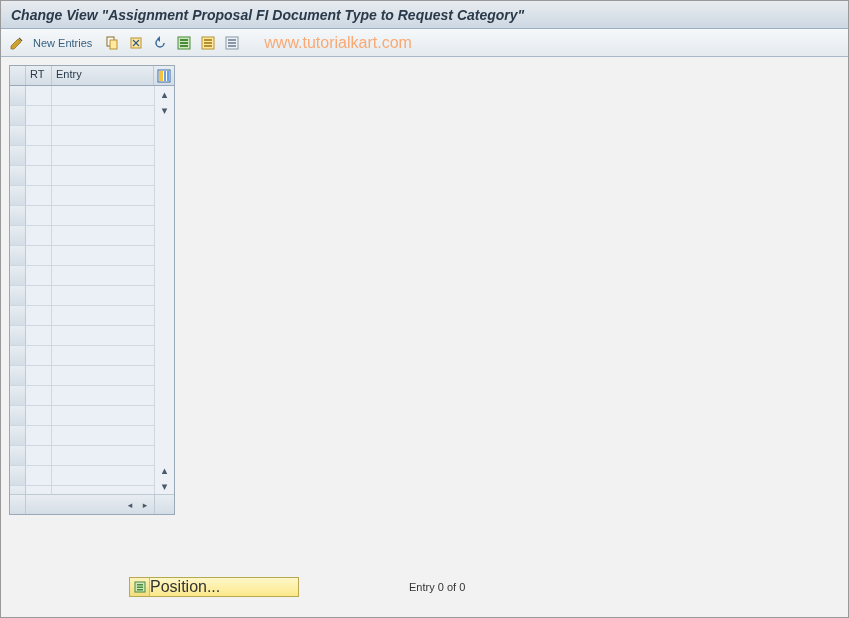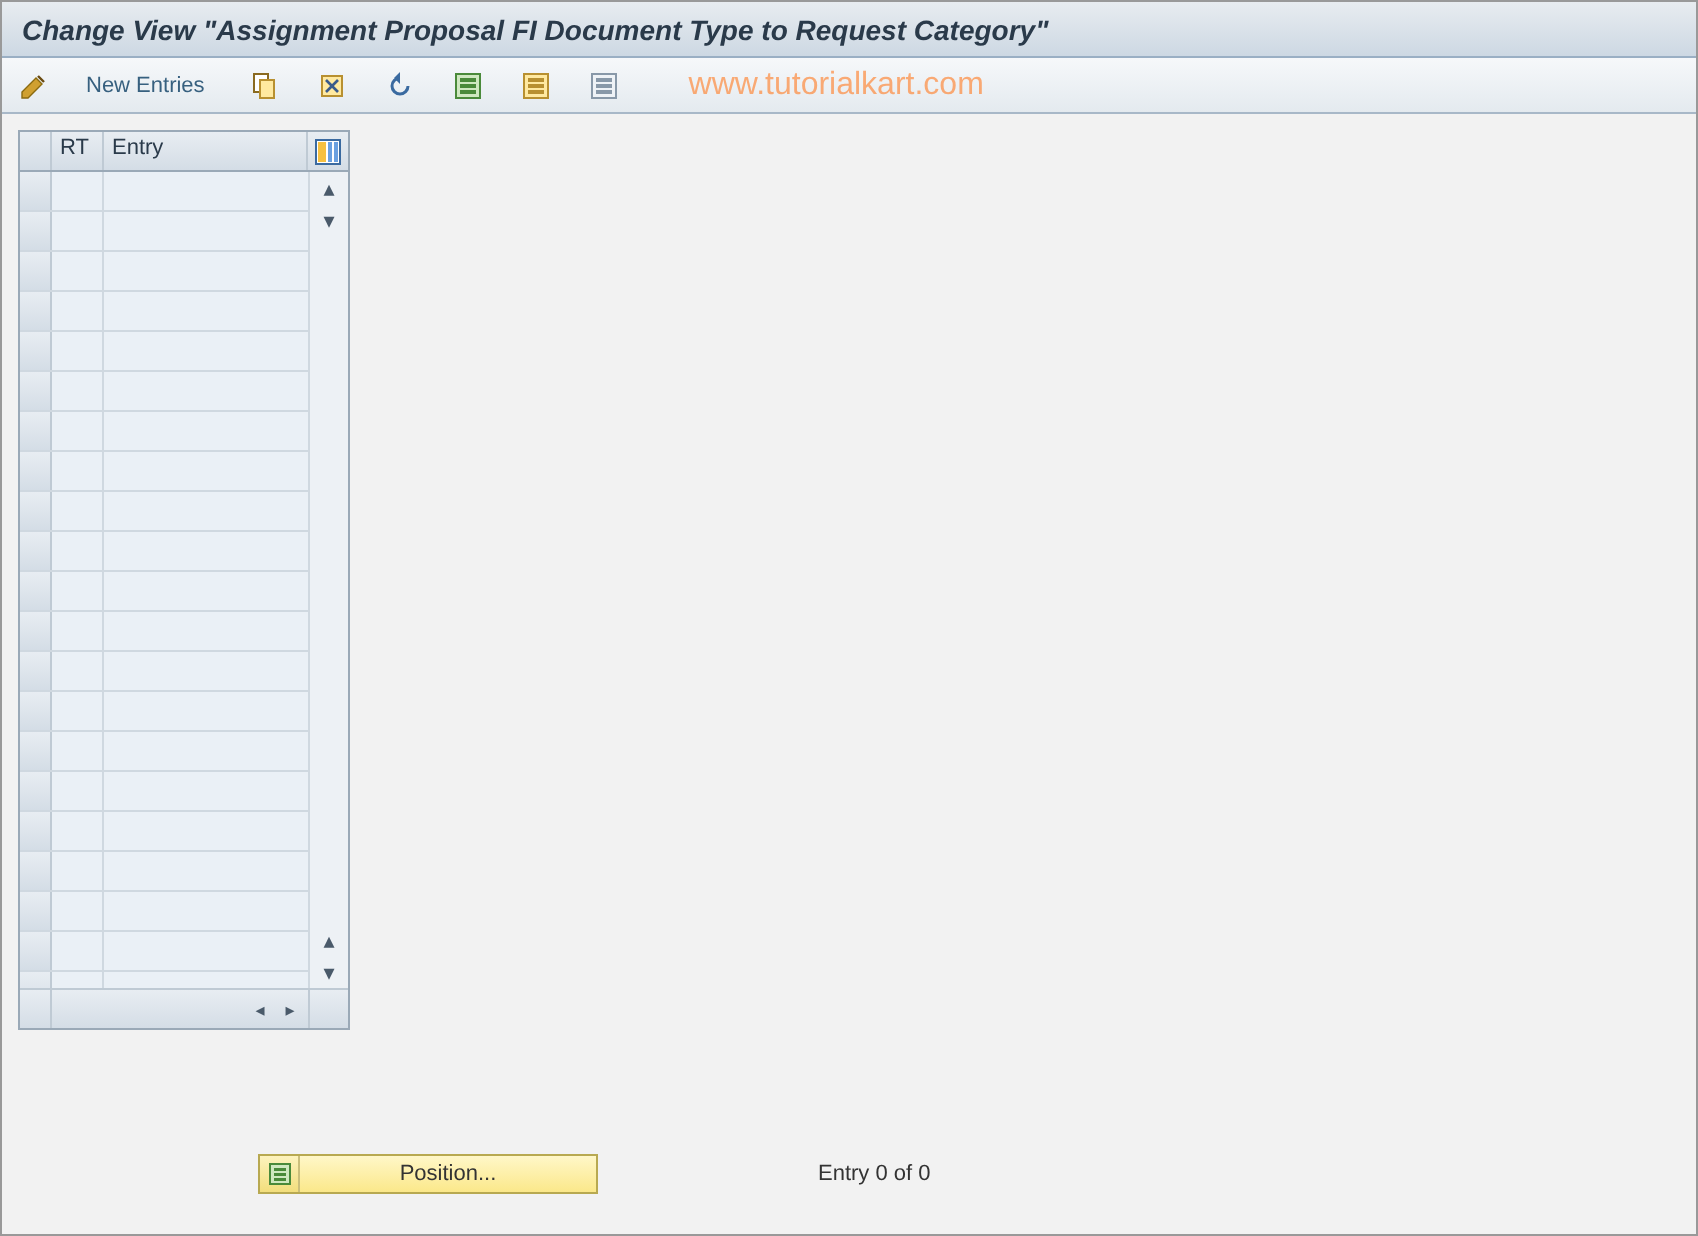--- a/index.html
+++ b/index.html
@@ -26,21 +26,21 @@
       font-size: 14px;
       color: #2a3a4a;
     }
     .toolbar {
       background: linear-gradient(to bottom, #f6f8fa 0%, #e4eaef 100%);
       border-bottom: 1px solid #a8b8c8;
       padding: 3px 8px;
       height: 28px;
       display: flex;
       align-items: center;
-      gap: 18px;
+      gap: 8px;
     }
     .tb-icon {
       width: 16px;
       height: 16px;
       display: inline-flex;
       align-items: center;
       justify-content: center;
       cursor: pointer;
     }
     .tb-link {
@@ -112,21 +112,21 @@
       width: 170px;
       cursor:pointer;
     }
     .position-btn .pb-icon {
       width: 20px; height:18px;
       border-right: 1px solid #cbbf7b;
       display:flex;align-items:center;justify-content:center;
       background: linear-gradient(to bottom,#fdf3bd,#f2de7c);
     }
     .position-btn .pb-label {
-      flex:1; text-align:center; color:#333; font-size:11px;
+      flex:1; color:#333; font-size:16px;
     }
     .entry-text { color:#333; font-size:11px;padding-left:40px; }
   </style>
 </head>
 <body>
 
 <div class="titlebar">
   <span>Change View "Assignment Proposal FI Document Type to Request Category"</span>
 </div>
 

